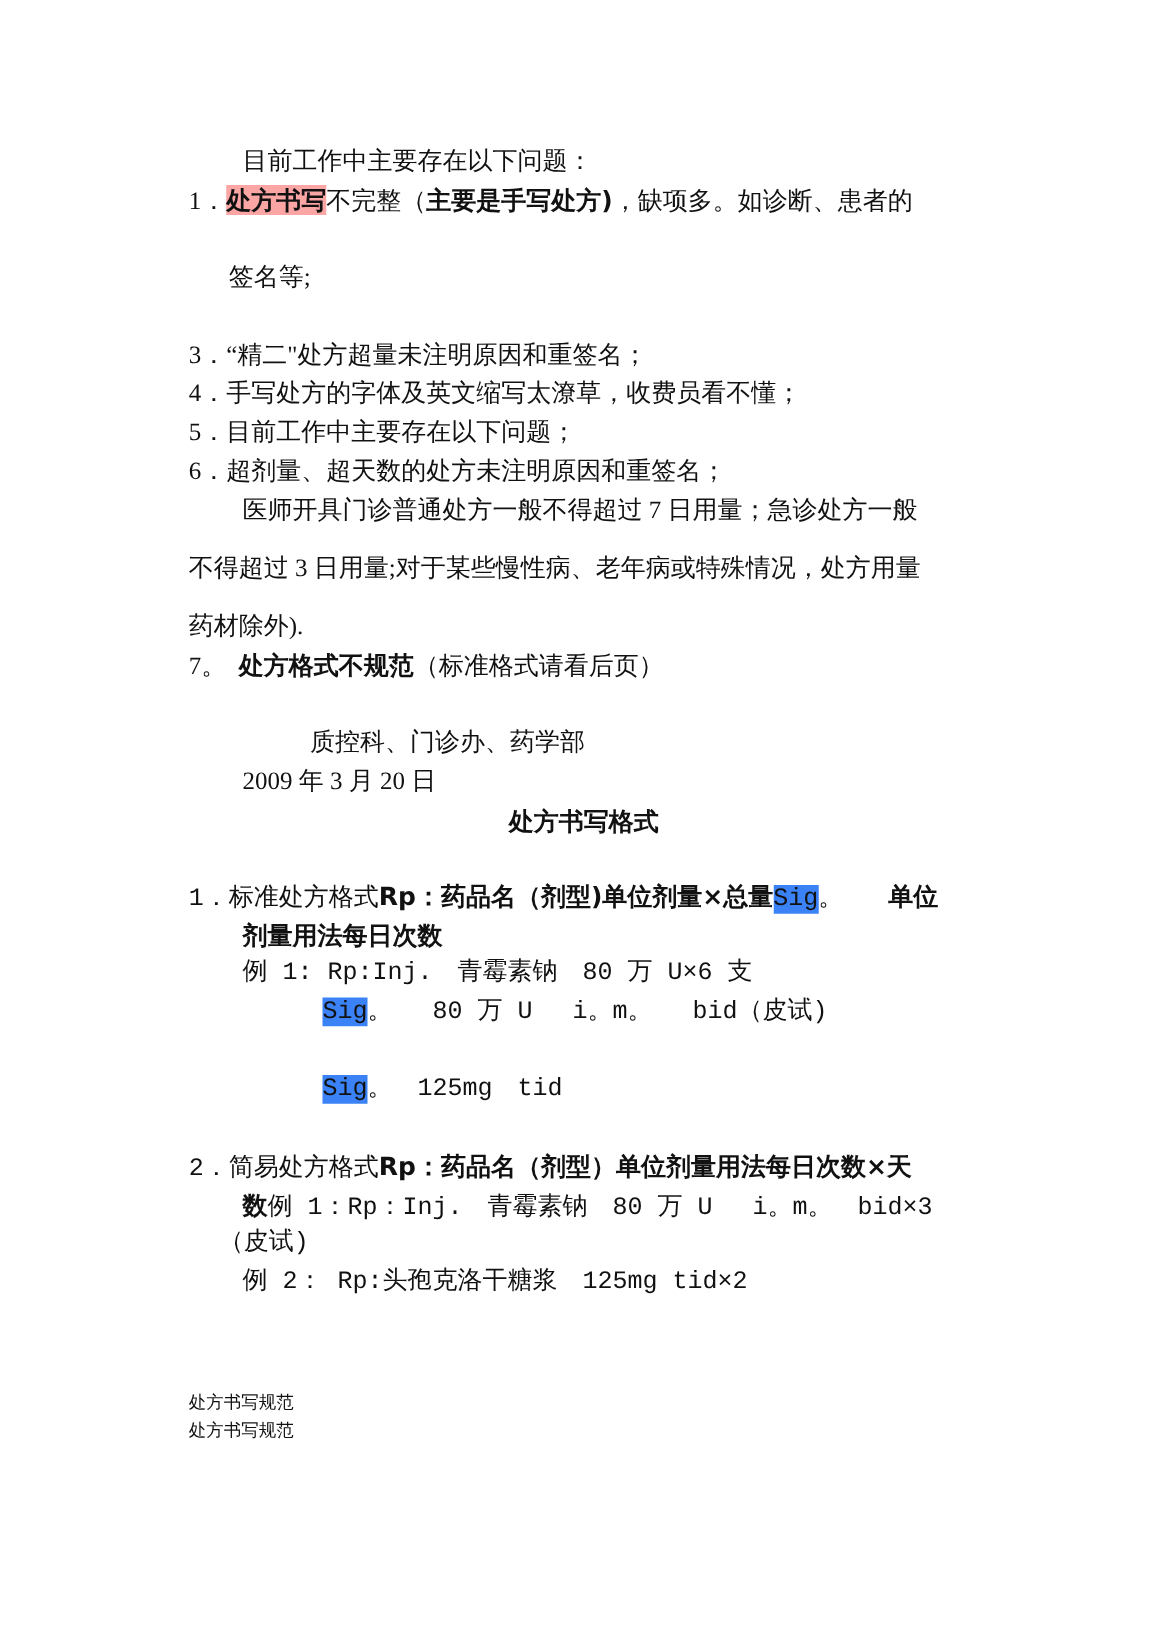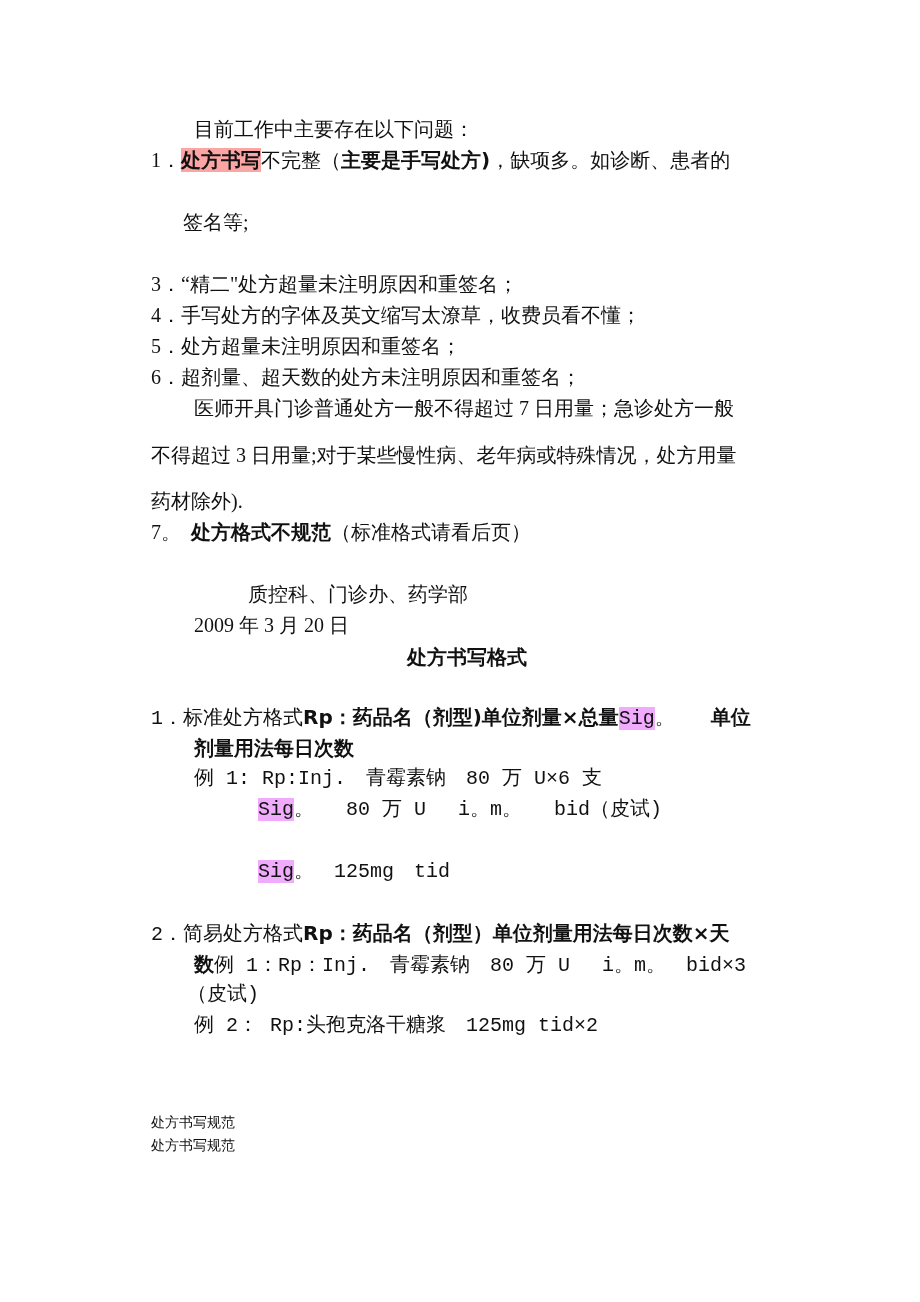--- a/index.html
+++ b/index.html
@@ -3,39 +3,39 @@
 <meta charset="utf-8">
 <style>
   html, body { margin: 0; padding: 0; background: #ffffff; }
   body { width: 920px; height: 1302px; position: relative; overflow: hidden;
          font-family: "Liberation Serif", "DejaVu Serif", serif; color: #111; }
   .page { position: absolute; left: 0; top: 0; width: 916px; height: 1302px; margin-left: 11px; }
   .line { position: absolute; font-size: 20px; line-height: 30px; white-space: nowrap; }
   .mono { font-family: "Liberation Mono", "DejaVu Sans Mono", monospace; }
   .b { font-weight: bold; font-family: "DejaVu Sans", "Liberation Sans", sans-serif; }
   .hl-yellow { background: #fca5a5; }
-  .hl-green { background: #f0abfc; }
+  .hl-green { background: #3b82f6; }
   .small { font-size: 14px; line-height: 22px; }
   .title { font-weight: bold; font-family: "DejaVu Sans", "Liberation Sans", sans-serif; }
 </style>
 </head>
 <body>
 
 <div class="page">
 
   <div class="line" style="left:183px; top:114px;">目前工作中主要存在以下问题：</div>
 
   <div class="line" style="left:140px; top:145px;">
     <span>1．</span><span class="b hl-yellow">处方书写</span><span>不完整（</span><span class="b">主要是手写处方)</span><span>，缺项多。如诊断、患者的</span>
   </div>
   <div class="line" style="left:172px; top:207px;">签名等;</div>
 
   <div class="line" style="left:140px; top:269px;"><span>3．</span><span>“精二"处方超量未注明原因和重签名；</span></div>
   <div class="line" style="left:140px; top:300px;"><span>4．</span><span>手写处方的字体及英文缩写太潦草，收费员看不懂；</span></div>
-  <div class="line" style="left:140px; top:331px;"><span>5．</span><span>处方超量未注明原因和重签名；</span></div>
+  <div class="line" style="left:140px; top:331px;"><span>5．</span><span>目前工作中主要存在以下问题；</span></div>
   <div class="line" style="left:140px; top:362px;"><span>6．</span><span>超剂量、超天数的处方未注明原因和重签名；</span></div>
 
   <div class="line" style="left:183px; top:393px;">医师开具门诊普通处方一般不得超过 7 日用量；急诊处方一般</div>
   <div class="line" style="left:140px; top:440px;">不得超过 3 日用量;对于某些慢性病、老年病或特殊情况，处方用量</div>
   <div class="line" style="left:140px; top:486px;">药材除外).</div>
 
   <div class="line" style="left:140px; top:517px;">
     <span>7。</span>&nbsp;&nbsp;<span class="b">处方格式不规范</span><span>（标准格式请看后页）</span>
   </div>
 
@@ -57,20 +57,20 @@
   <div class="line mono" style="left:247px; top:857px;">
     <span class="hl-green">Sig</span><span>。　125mg　tid</span>
   </div>
 
   <div class="line mono" style="left:140px; top:918px;">
     <span>2．</span><span style="font-family:'Liberation Serif',serif">简易处方格式</span><span class="b">Rp：药品名（剂型）单位剂量用法每日次数×天</span>
   </div>
   <div class="line mono" style="left:183px; top:949px;">
     <span class="b">数</span><span>例 1：Rp：Inj.　青霉素钠　80 万 U　 i。m。　bid×3</span>
   </div>
-  <div class="line mono" style="left:176px; top:980px;">（皮试)</div>
+  <div class="line mono" style="left:164px; top:980px;">（皮试)</div>
   <div class="line mono" style="left:183px; top:1011px;">
     <span>例 2：</span> <span>Rp:头孢克洛干糖浆　125mg tid×2</span>
   </div>
 
   <div class="line small" style="left:140px; top:1112px;">处方书写规范</div>
   <div class="line small" style="left:140px; top:1135px;">处方书写规范</div>
 </div>
 
 </body></html>

